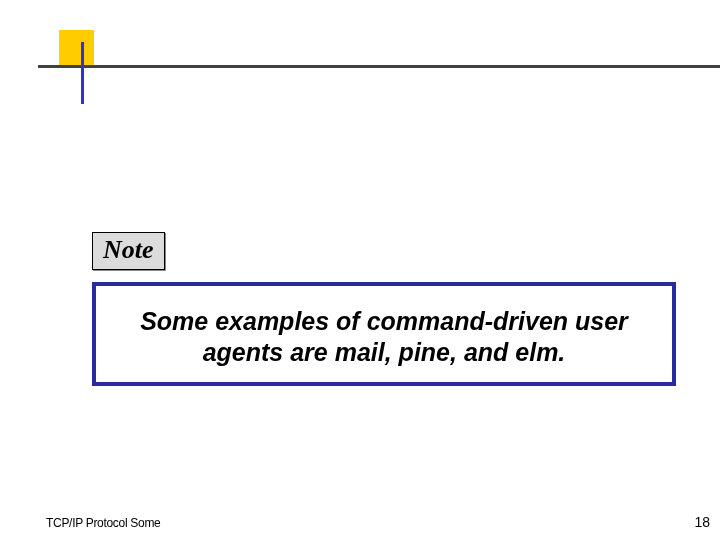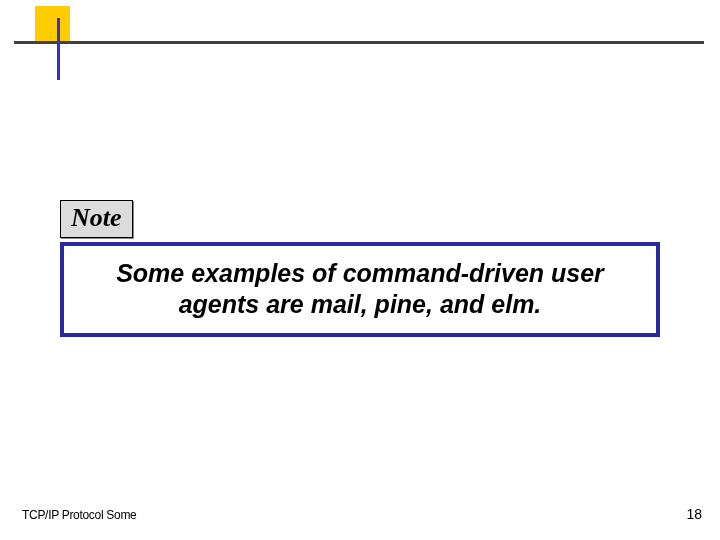--- a/index.html
+++ b/index.html
@@ -1,15 +1,15 @@
 <!DOCTYPE html>
 <html><head>
 <meta charset="utf-8">
 <style>
-  * { margin: 0; padding: 0; box-sizing: border-box; }
+  * { margin: 8px; padding: 0; box-sizing: border-box; }
   body {
     width: 720px;
     height: 540px;
     background: #ffffff;
     font-family: Arial, "Helvetica Neue", sans-serif;
     position: relative;
     overflow: hidden;
   }
   .decor-square {
     position: absolute;
@@ -50,21 +50,21 @@
     font-weight: bold;
     font-size: 26px;
     color: #000;
     padding: 2px 10px 4px 10px;
     margin-bottom: 4px;
     box-shadow: 1px 1px 0 #888;
   }
   .note-box {
     border: 4px solid #2a2aa0;
     background: #ffffff;
-    padding: 12px 20px 12px 20px;
+    padding: 12px 20px 5px 20px;
     text-align: center;
   }
   .note-text {
     font-family: Arial, sans-serif;
     font-weight: bold;
     font-style: italic;
     font-size: 25px;
     color: #000;
     line-height: 1.25;
   }

